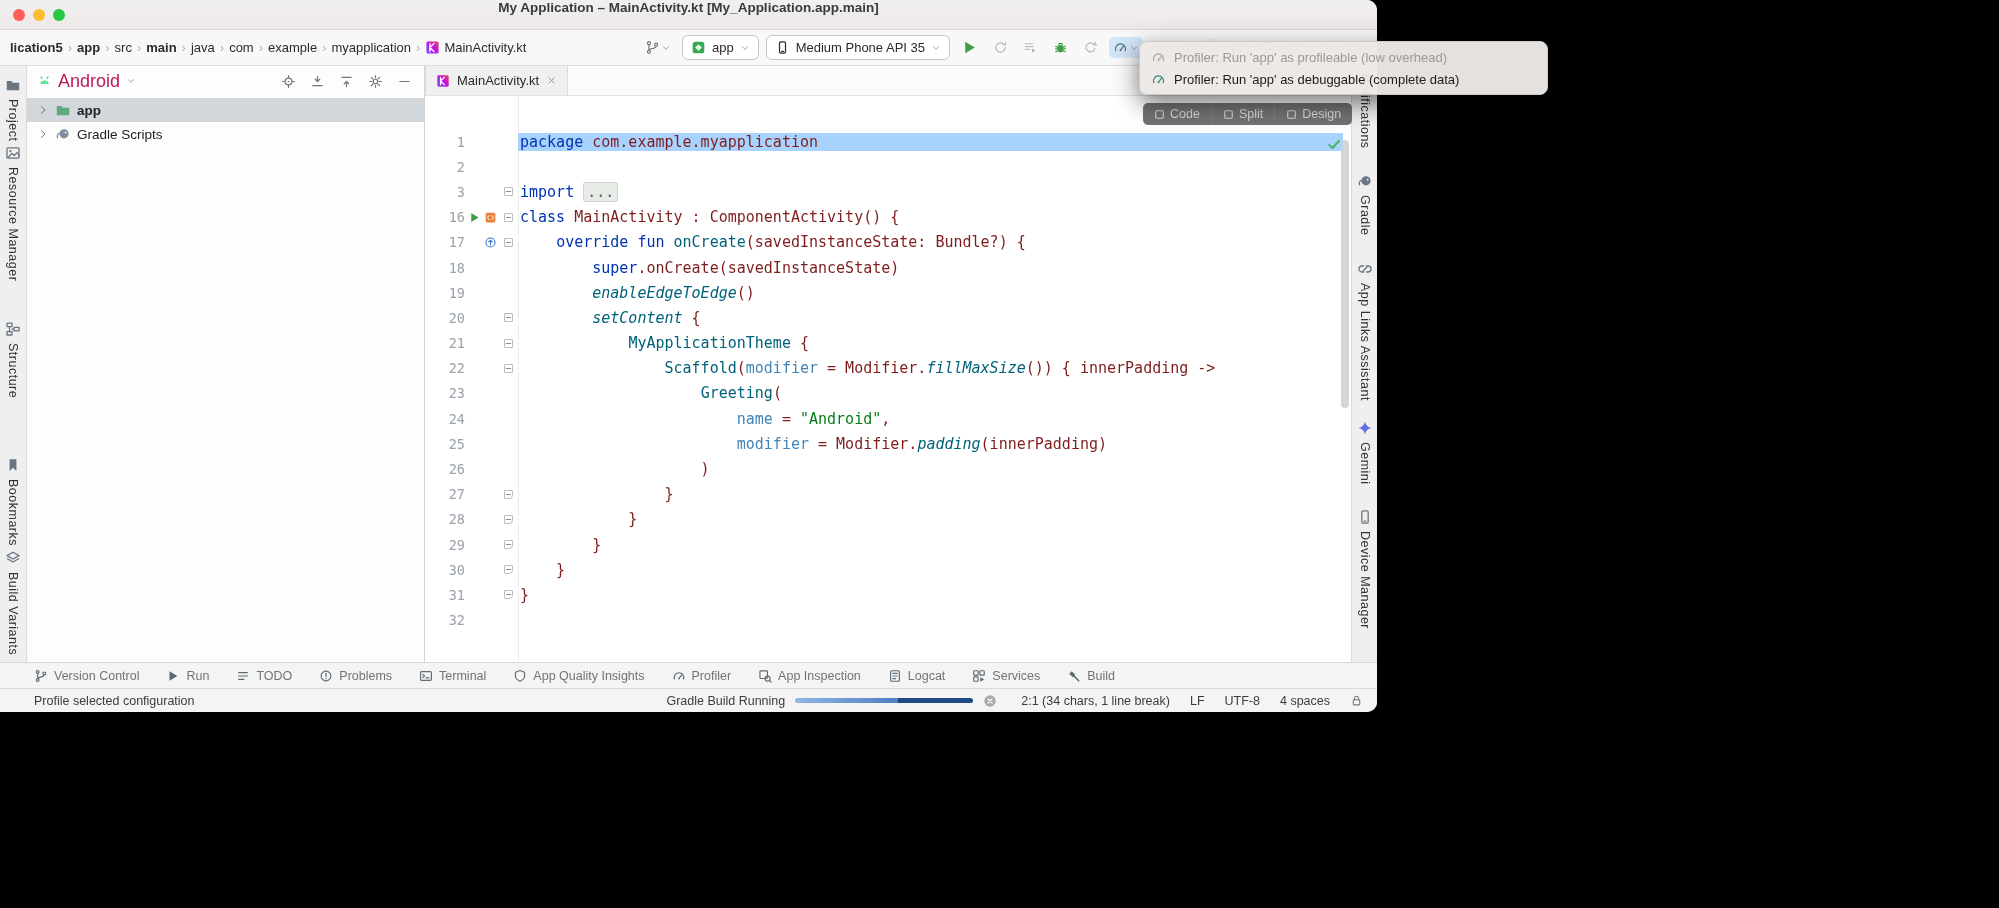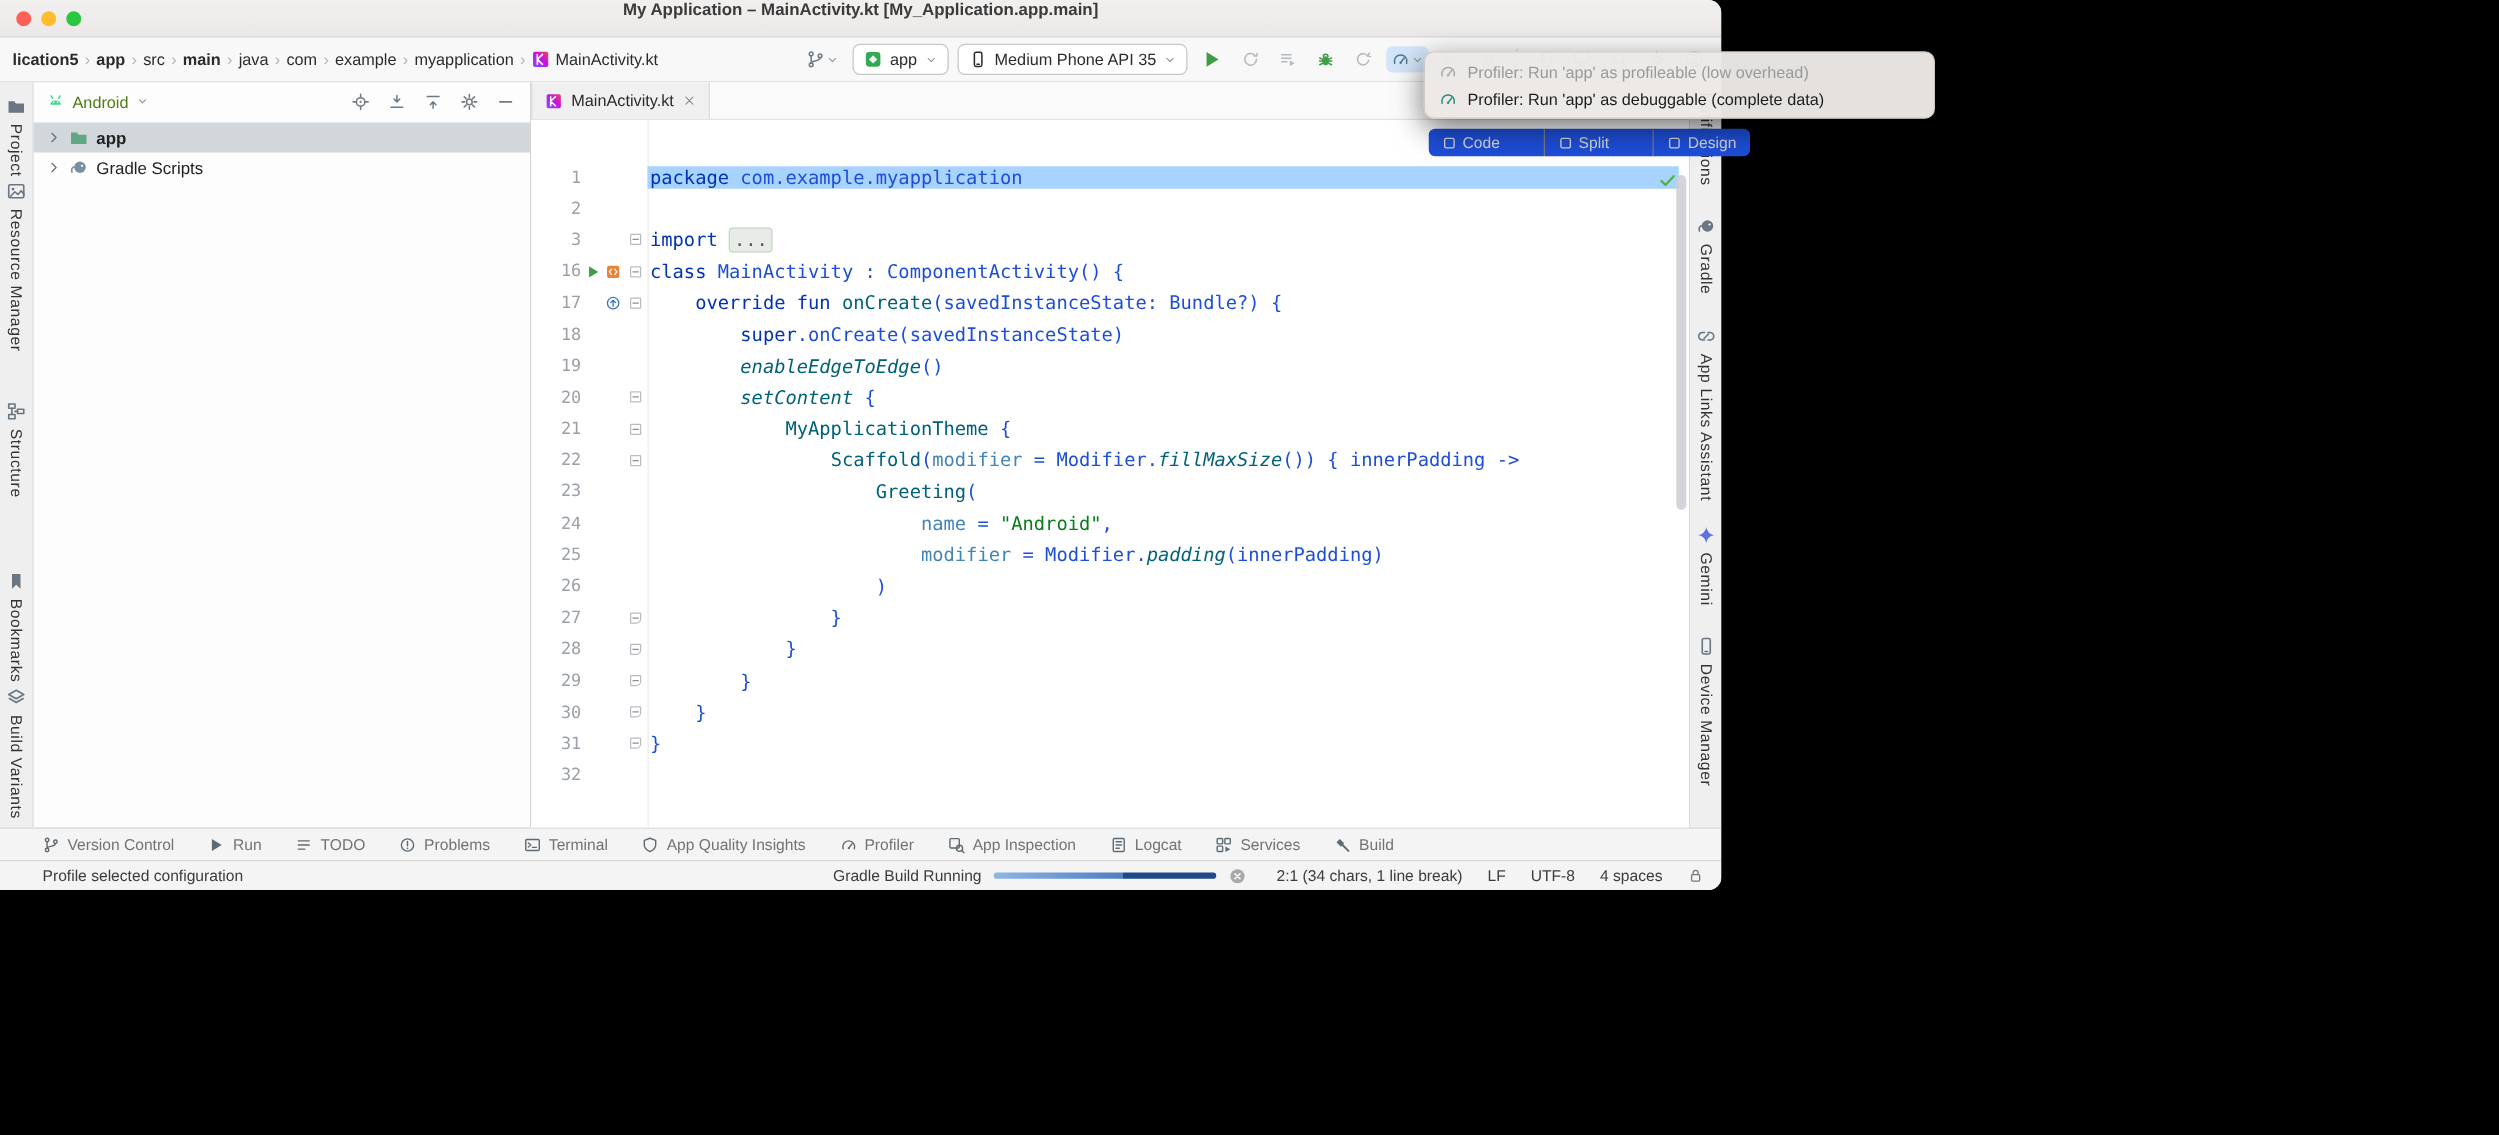--- a/index.html
+++ b/index.html
@@ -54,21 +54,21 @@
   .stripe.left .stripe-btn:nth-child(4) { margin-top:55px; }
   .stripe.right .stripe-btn:nth-child(1) { margin-top:6px; }
   .stripe.right .stripe-btn:nth-child(2) { margin-top:20px; }
   .stripe.right .stripe-btn:nth-child(3) { margin-top:22px; }
   .stripe.right .stripe-btn:nth-child(4) { margin-top:15px; }
   .stripe.right .stripe-btn:nth-child(5) { margin-top:20px; }
 
   
   .project-panel { width:398px; background:#fdfdfd; border-right:1px solid #d5d5d5; flex:none; display:flex; flex-direction:column; }
   .panel-header { height:30px; display:flex; align-items:center; padding:0 10px; gap:6px; flex:none; }
-  .panel-title { font-size:13px; color:#4d7c0f; display:flex; align-items:center; gap:6px; }
+  .panel-title { font-size:18px; color:#be185d; display:flex; align-items:center; gap:6px; }
   .panel-spacer { flex:1; }
   .panel-header .hdr-ic { color:#6f7a82; background:none; border:none; padding:2px; display:inline-flex; margin-left:10px; }
   .tree { padding-top:2px; }
   .tree-row { height:24px; display:flex; align-items:center; gap:6px; padding-left:10px; font-size:13.5px; color:#222; }
   .tree-row.selected { background:#d2d7db; }
   .tree-row.bold .tree-label { font-weight:bold; }
   .tree-chev { width:12px; height:12px; color:#636d76; }
   .tree-ic { width:16px; height:16px; }
   .tree-ic.folder-app { color:#5fa882; }
   .tree-ic.elephant { color:#7d8ea3; }
@@ -89,21 +89,21 @@
   .gut .ic { width:13px; height:13px; }
   .g-run { color:#3f9e45; }
   .g-override { color:#3b76c4; }
   .foldc { width:19px; flex:none; display:flex; justify-content:center; }
   .fm { width:9px; height:9px; border:1px solid #b9bdc2; background:#fff; position:relative; border-radius:1px; }
   .fm::after { content:""; position:absolute; left:1px; right:1px; top:3px; height:1px; background:#8c9196; }
   .fm.fe { border-radius:1px 1px 4px 1px; }
   .code { flex:1; white-space:pre; color:#000; padding-left:2px; margin-right:8px; min-width:0; }
   .line.sel .code { background:#a8d3ff; }
   .tk-kw { color:#0033b3; }
-  .tk-pl { color:#1d4ed8; }
+  .tk-pl { color:#7f1d1d; }
   .tk-fn { color:#00627a; }
   .tk-fnit { color:#00627a; font-style:italic; }
   .tk-arg { color:#4285b8; }
   .tk-str { color:#067d17; }
   .tk-fold { background:#e7ece7; border:1px solid #ccd4cc; border-radius:3px; padding:0 3px; color:#5c5c5c; }
   .inspect-check { position:absolute; top:40px; right:9px; width:16px; height:16px; color:#4db153; }
   .v-scrollbar { position:absolute; top:44px; right:2px; width:8px; height:268px; background:#cdced2; border-radius:4px; opacity:.85; }
 
   
   .bottom-bar { height:26px; background:#f4f4f4; border-top:1px solid #d8d8d8; display:flex; align-items:center;
@@ -117,21 +117,21 @@
   .sb-left { white-space:nowrap; }
   .sb-gradle { margin-left:auto; display:flex; align-items:center; gap:10px; }
   .progress-track { width:178px; height:5px; border-radius:3px; overflow:hidden;
                     background:linear-gradient(90deg,#8fb6e6 0%,#4f7fc1 58%,#1f4a85 58%,#1f4a85 100%); }
   .sb-close { width:14px; height:14px; color:#a9a9a9; }
   .sb-right { display:flex; align-items:center; gap:20px; margin-left:24px; white-space:nowrap; }
   .sb-lock { width:13px; height:13px; color:#6f7a82; }
 
   
   .mode-strip { position:absolute; left:1143px; top:103px; height:22px; display:flex; align-items:flex-end;
-                background:#1d4ed8; border-radius:5px; color:#d5d7da; font-size:12.5px; z-index:40; overflow:hidden;gap:24px; }
+                background:#737373; border-radius:5px; color:#d5d7da; font-size:12.5px; z-index:40; overflow:hidden; }
   .mode-seg { display:inline-flex; align-items:center; gap:5px; padding:0 11px; height:100%; }
   .mode-seg + .mode-seg { border-left:1px solid #797d82; }
   .mode-seg .ic { width:11px; height:11px; }
 
   .profiler-popup { position:absolute; left:1139px; top:41px; width:409px; background:rgba(235,232,230,.97);
                     border:1px solid #cccac8; border-radius:8px; box-shadow:0 8px 24px rgba(0,0,0,.55);
                     padding:4px 7px; z-index:50; }
   .pp-row { height:22px; display:flex; align-items:center; gap:8px; font-size:13px; color:#1d1d1d; padding:0 4px; }
   .pp-row .ic { width:15px; height:15px; color:#2f8c7a; }
   .pp-row.disabled { color:#9a9a9a; }

